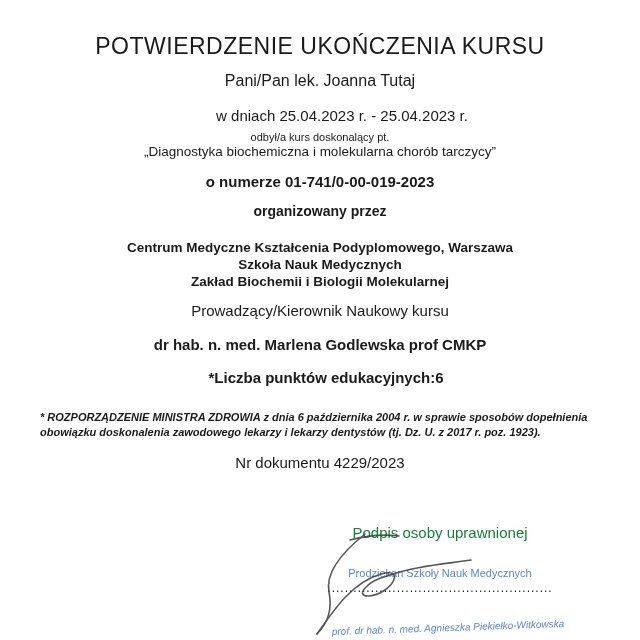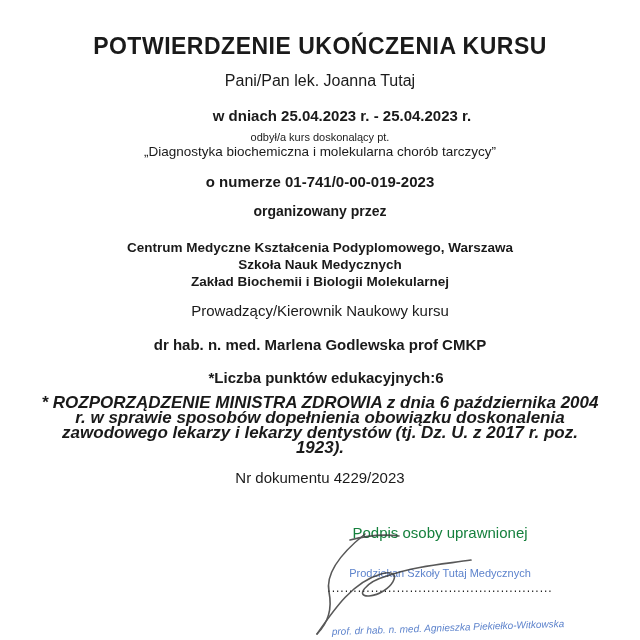--- a/index.html
+++ b/index.html
@@ -8,41 +8,41 @@
     width:640px;height:640px;
     background:#ffffff;
     font-family:"Liberation Sans", sans-serif;
     color:#1a1a1a;
     overflow:hidden;
   }
   .line{ text-align:center; }
   .title{
     margin-top:33px;
     font-size:23px;
-    font-weight:700;
+    font-weight:400;
     letter-spacing:.5px;
   }
   .recipient{ margin-top:12px; font-size:16px; font-weight:400; }
-  .dates{ margin-top:17px; font-size:15px; font-weight:700;padding-left:44px; }
+  .dates{ margin-top:17px; font-size:15px; font-weight:400;padding-left:44px; }
   .course-intro{ margin-top:7px; font-size:11px; font-weight:400; }
   .course-title{ margin-top:1px; font-size:13.5px; font-weight:400; }
   .number-line{ margin-top:14px; font-size:15px; font-weight:700; }
   .organized{ margin-top:13px; font-size:14px; font-weight:700; }
   .org-block{ margin-top:20px; font-size:13.5px; font-weight:700; line-height:17px; }
   .leader-label{ margin-top:12px; font-size:15px; font-weight:400; }
   .leader-name{ margin-top:17px; font-size:15px; font-weight:700; }
   .points{ margin-top:16px; font-size:15px; font-weight:700;margin-left:12px; }
   .footnote{
-    margin:9px auto 0 auto;
+    margin:24px auto 0 auto;
     width:560px;
-    font-size:17px;
+    font-size:11px;
     font-style:italic;
     font-weight:700;
     line-height:15px;
-    text-align:center;
+    text-align:left;
   }
   .doc-number{ margin-top:14px; font-size:15px; font-weight:400; }
   .sign-block{
     position:absolute;
     right:70px; top:524px;
     width:260px;
     text-align:center;
   }
   .sign-label{ font-size:15px; font-weight:400; color:#15803d; }
   .stamp1{
@@ -104,21 +104,21 @@
   <div class="line leader-name">dr hab. n. med. Marlena Godlewska prof CMKP</div>
 
   <div class="line points">*Liczba punktów edukacyjnych:6</div>
 
   <div class="footnote">* ROZPORZĄDZENIE MINISTRA ZDROWIA z dnia 6 października 2004 r. w sprawie sposobów dopełnienia obowiązku doskonalenia zawodowego lekarzy i lekarzy dentystów (tj. Dz. U. z 2017 r. poz. 1923).</div>
 
   <div class="line doc-number">Nr dokumentu 4229/2023</div>
 
   <div class="sign-block">
     <div class="sign-label">Podpis osoby uprawnionej</div>
-    <div class="stamp1" style="color: rgb(93, 131, 204);">Prodziekan Szkoły Tutaj Medycznych</div>
+    <div class="stamp1" style="color: rgb(93, 131, 204);">Prodziekan Szkoły Nauk Medycznych</div>
     <div class="dots">....................................................</div>
   </div>
 
   <div class="stamp2" style="color: rgb(93, 131, 204);">prof. dr hab. n. med. Agnieszka Piekiełko-Witkowska</div>
 
   <svg class="signature-svg" viewBox="0 0 230 108" xmlns="http://www.w3.org/2000/svg">
     <g fill="none" stroke="#3c3c3c" stroke-width="1.6" stroke-linecap="round" opacity="0.85">
       <path d="M70 4 C 50 20, 30 42, 34 62 C 38 82, 30 96, 22 104"></path>
       <path d="M22 104 C 40 78, 58 52, 86 44 C 112 37, 96 64, 74 66 C 60 67, 70 52, 92 46"></path>
       <path d="M92 46 C 120 36, 150 34, 176 30"></path>

